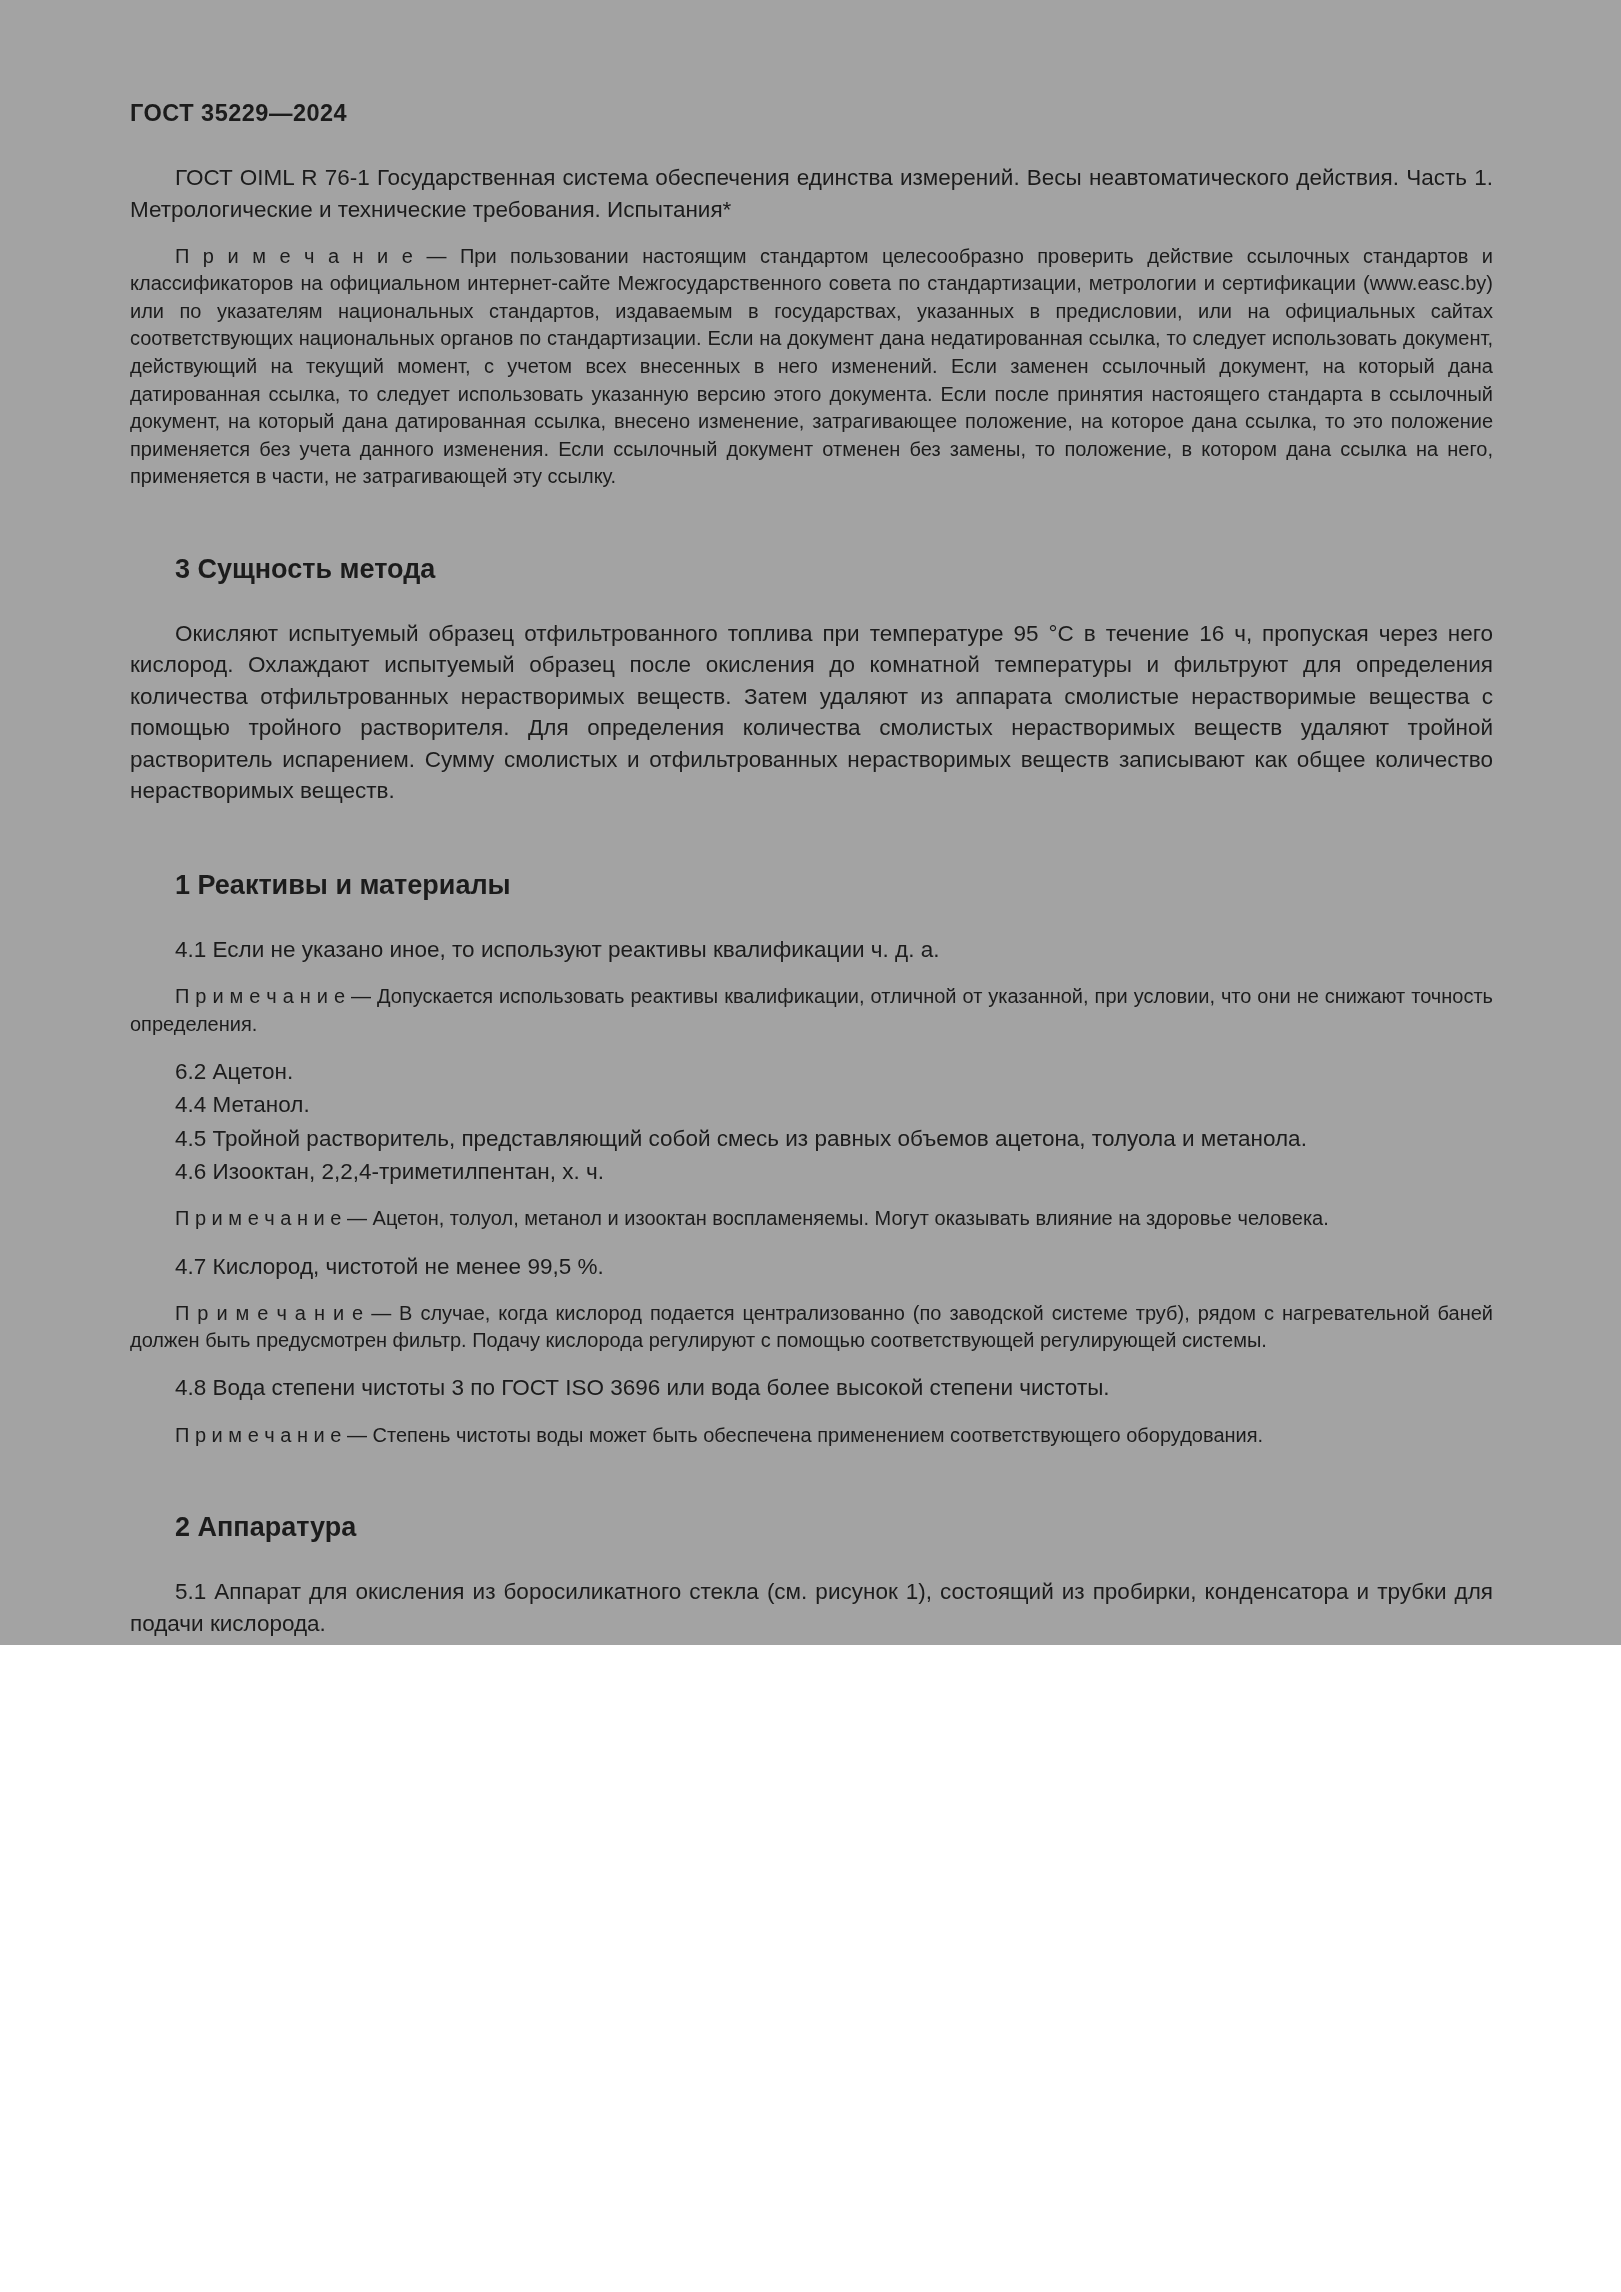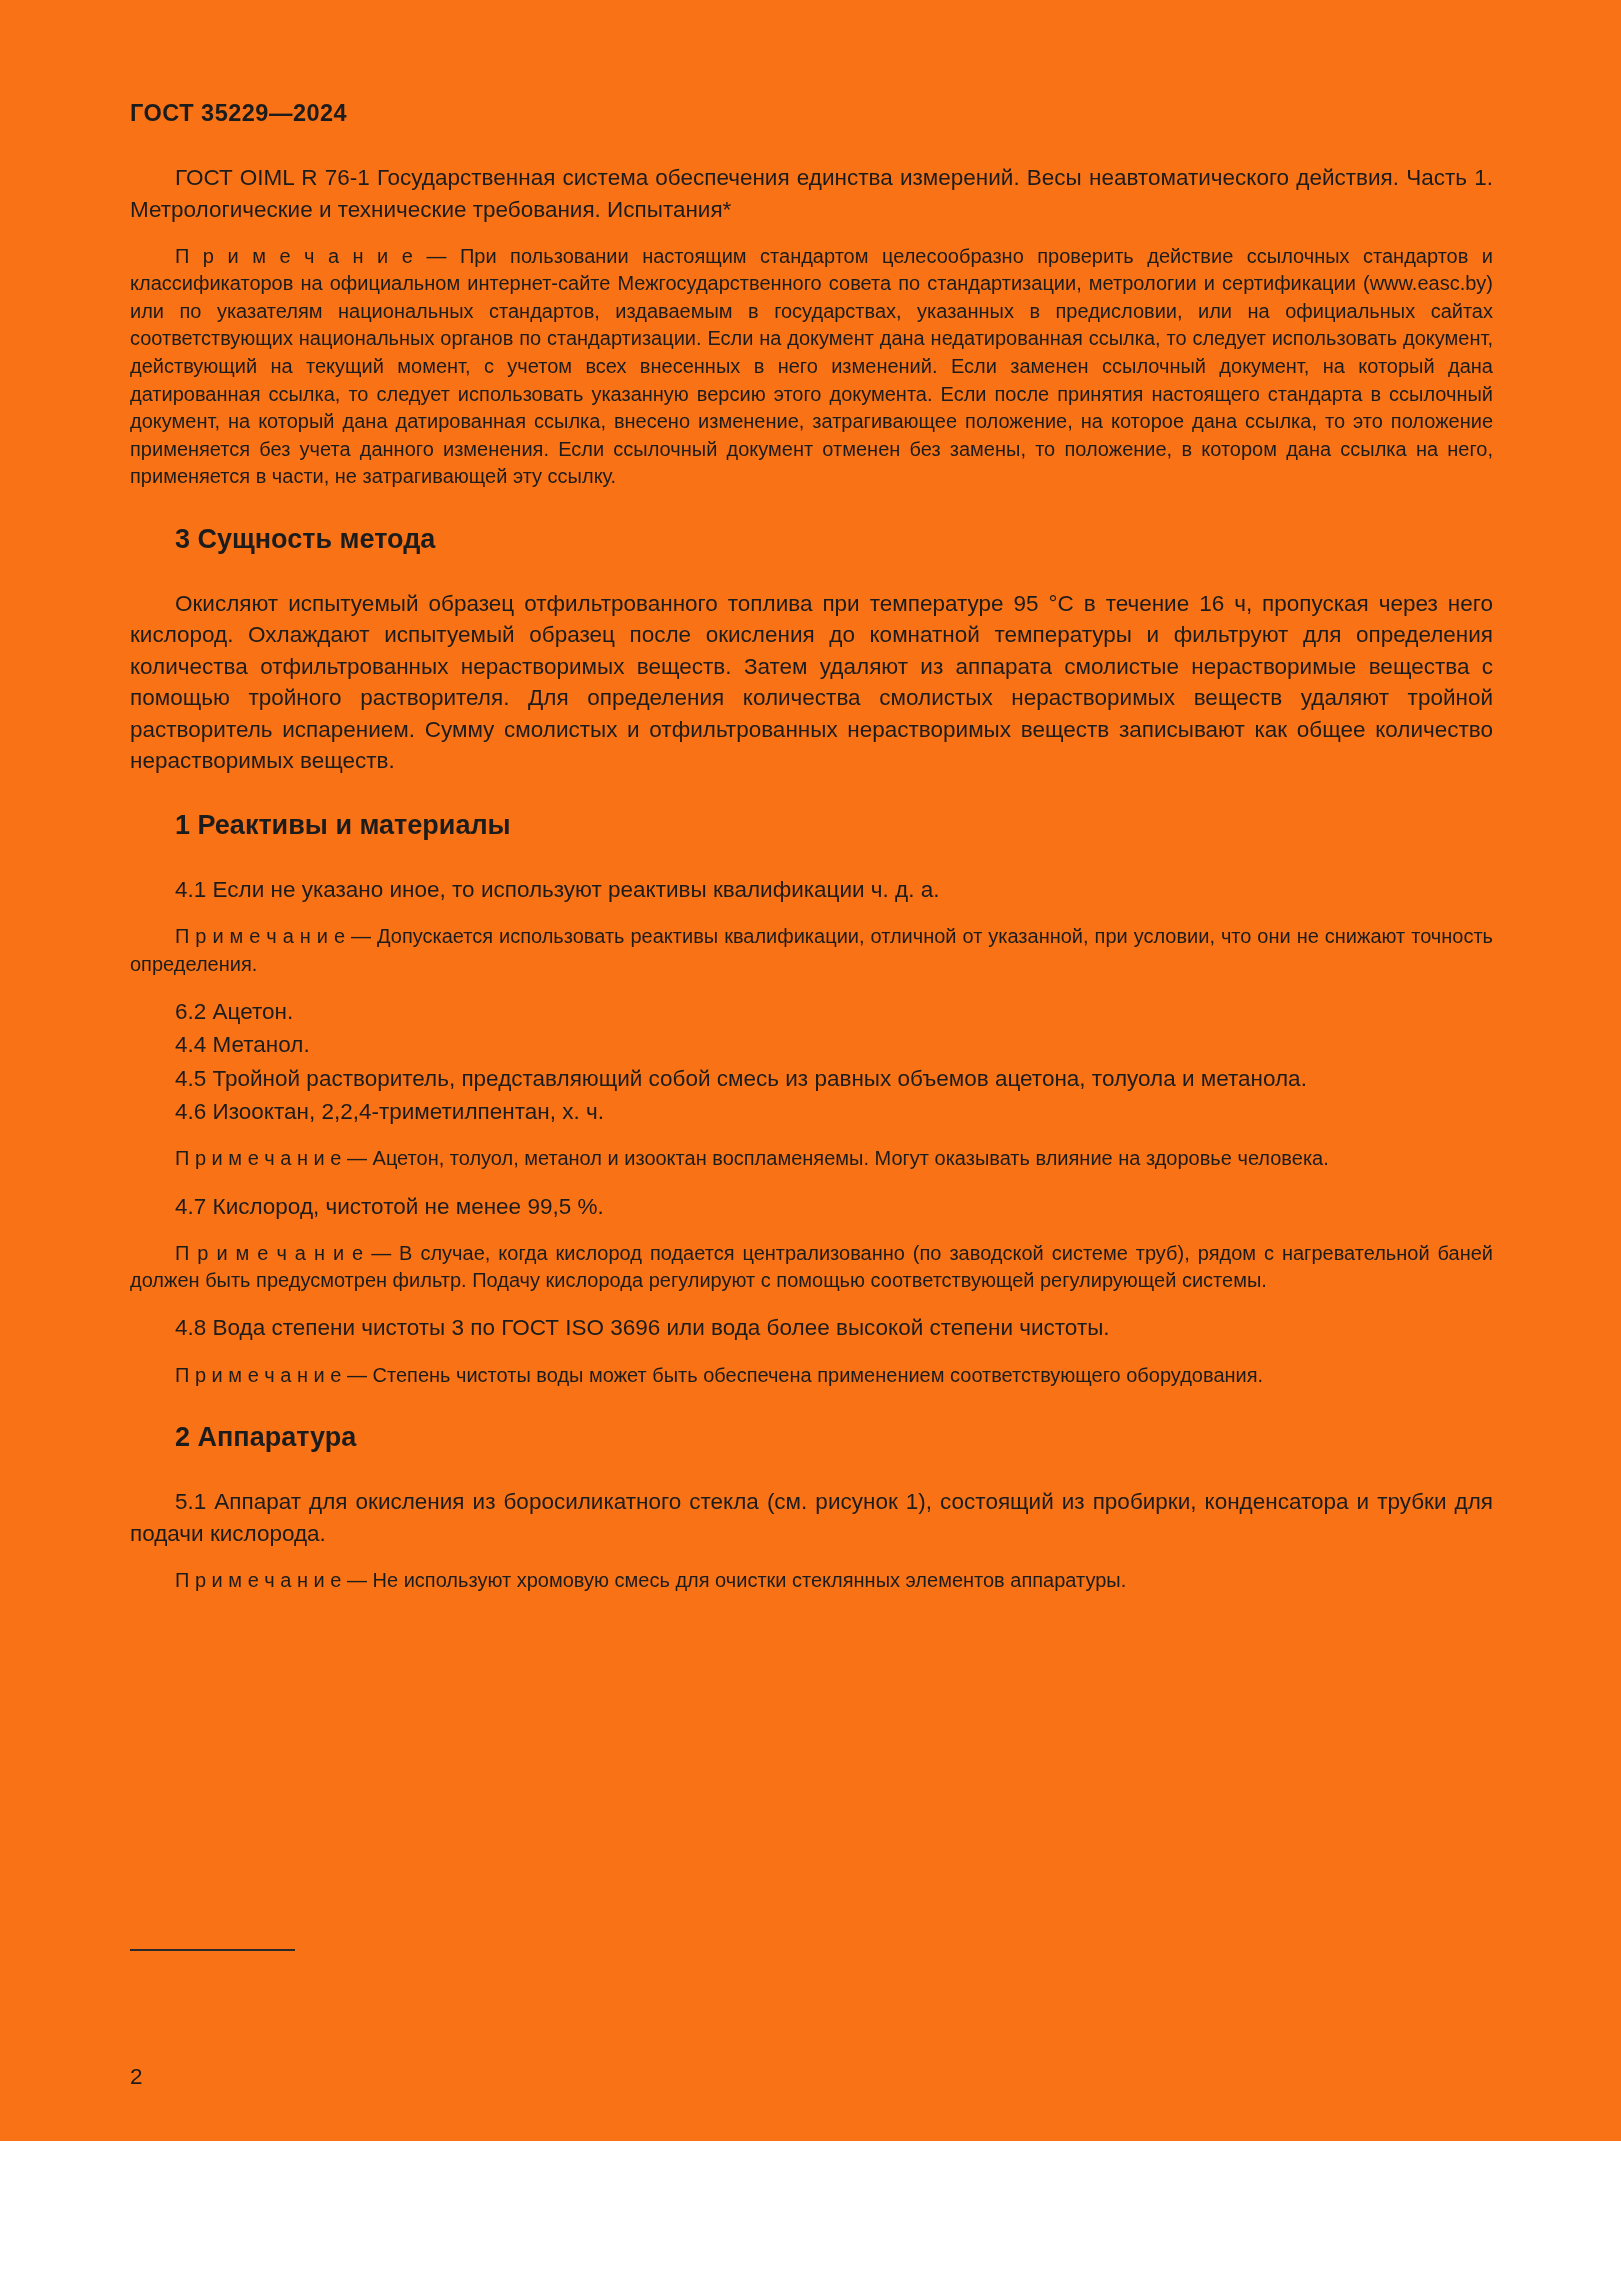--- a/index.html
+++ b/index.html
@@ -1,22 +1,22 @@
 <!DOCTYPE html>
 <html lang="ru"><head>
 <meta charset="utf-8">
 <style>
   * { margin: 0; padding: 0; box-sizing: border-box; }
   html, body { background: #ffffff; }
   .page {
     position: relative;
     width: 1621px;
-    height: 2141px;
+    height: 1645px;
     margin: 0 auto;
-    background: #f97316;
+    background: #a3a3a3;
     color: #1c1c1c;
     font-family: "Liberation Sans", sans-serif;
     padding: 100px 128px 0 130px;
     overflow: hidden;
   }
   .doc-header {
     font-size: 23.5px;
     font-weight: bold;
     letter-spacing: 0.5px;
     margin-bottom: 35px;
@@ -33,21 +33,21 @@
     font-size: 20px;
     line-height: 1.38;
     text-align: justify;
     text-indent: 45px;
     margin: 17.6px 0;
   }
   .section-title {
     font-size: 27px;
     font-weight: bold;
     padding-left: 45px;
-    margin: 33px 0 33px 0;
+    margin: 63px 0 33px 0;
   }
   .footnote-area {
     position: absolute;
     left: 130px;
     right: 128px;
     top: 1949px;
   }
   .footnote-divider {
     width: 165px;
     border: 0;

